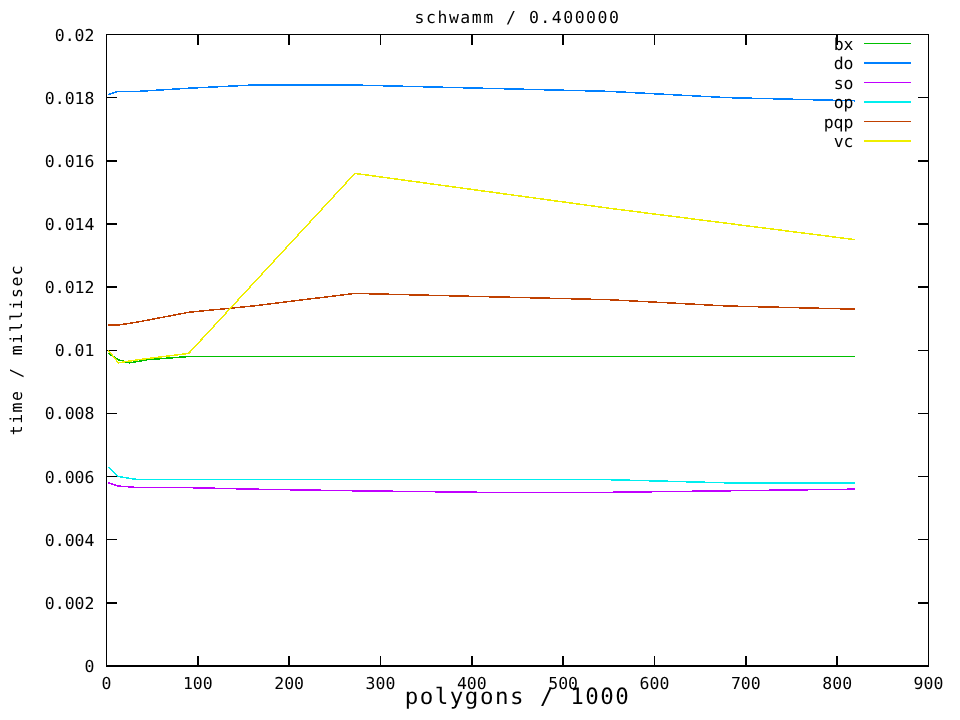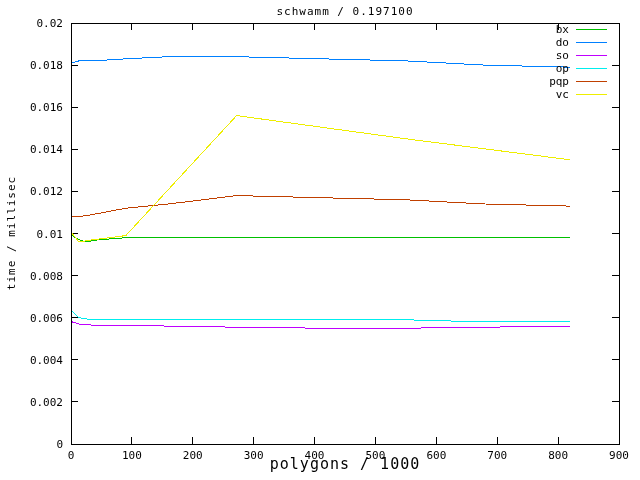--- a/index.html
+++ b/index.html
@@ -20,21 +20,21 @@
     position:absolute;left:11px;top:233px;font-size:11px;letter-spacing:1px;
     transform:translate(-50%,-50%) rotate(-90deg);white-space:pre;
   }
   svg{position:absolute;left:0;top:0;}
   svg text{font-family:"DejaVu Sans Mono","Liberation Mono",monospace;font-size:11px;fill:#000;}
 </style>
 </head>
 <body>
 
 <div class="screen">
-  <div class="title">schwamm / 0.197100</div>
+  <div class="title">schwamm / 0.400000</div>
   <div class="ylabel">time / millisec</div>
   <div class="xlabel">polygons / 1000</div>
   <svg id="plot" width="640" height="480">
       <rect x="71" y="23" width="548" height="421" fill="none" stroke="#000000" stroke-width="1" shape-rendering="crispEdges"></rect>
       <line x1="71" y1="444" x2="71" y2="437" stroke="#000000" shape-rendering="crispEdges"></line>
       <line x1="71" y1="23" x2="71" y2="30" stroke="#000000" shape-rendering="crispEdges"></line>
       <text x="71" y="459" text-anchor="middle">0</text>
       <line x1="131.88888888888889" y1="444" x2="131.88888888888889" y2="437" stroke="#000000" shape-rendering="crispEdges"></line>
       <line x1="131.88888888888889" y1="23" x2="131.88888888888889" y2="30" stroke="#000000" shape-rendering="crispEdges"></line>
       <text x="131.88888888888889" y="459" text-anchor="middle">100</text>

